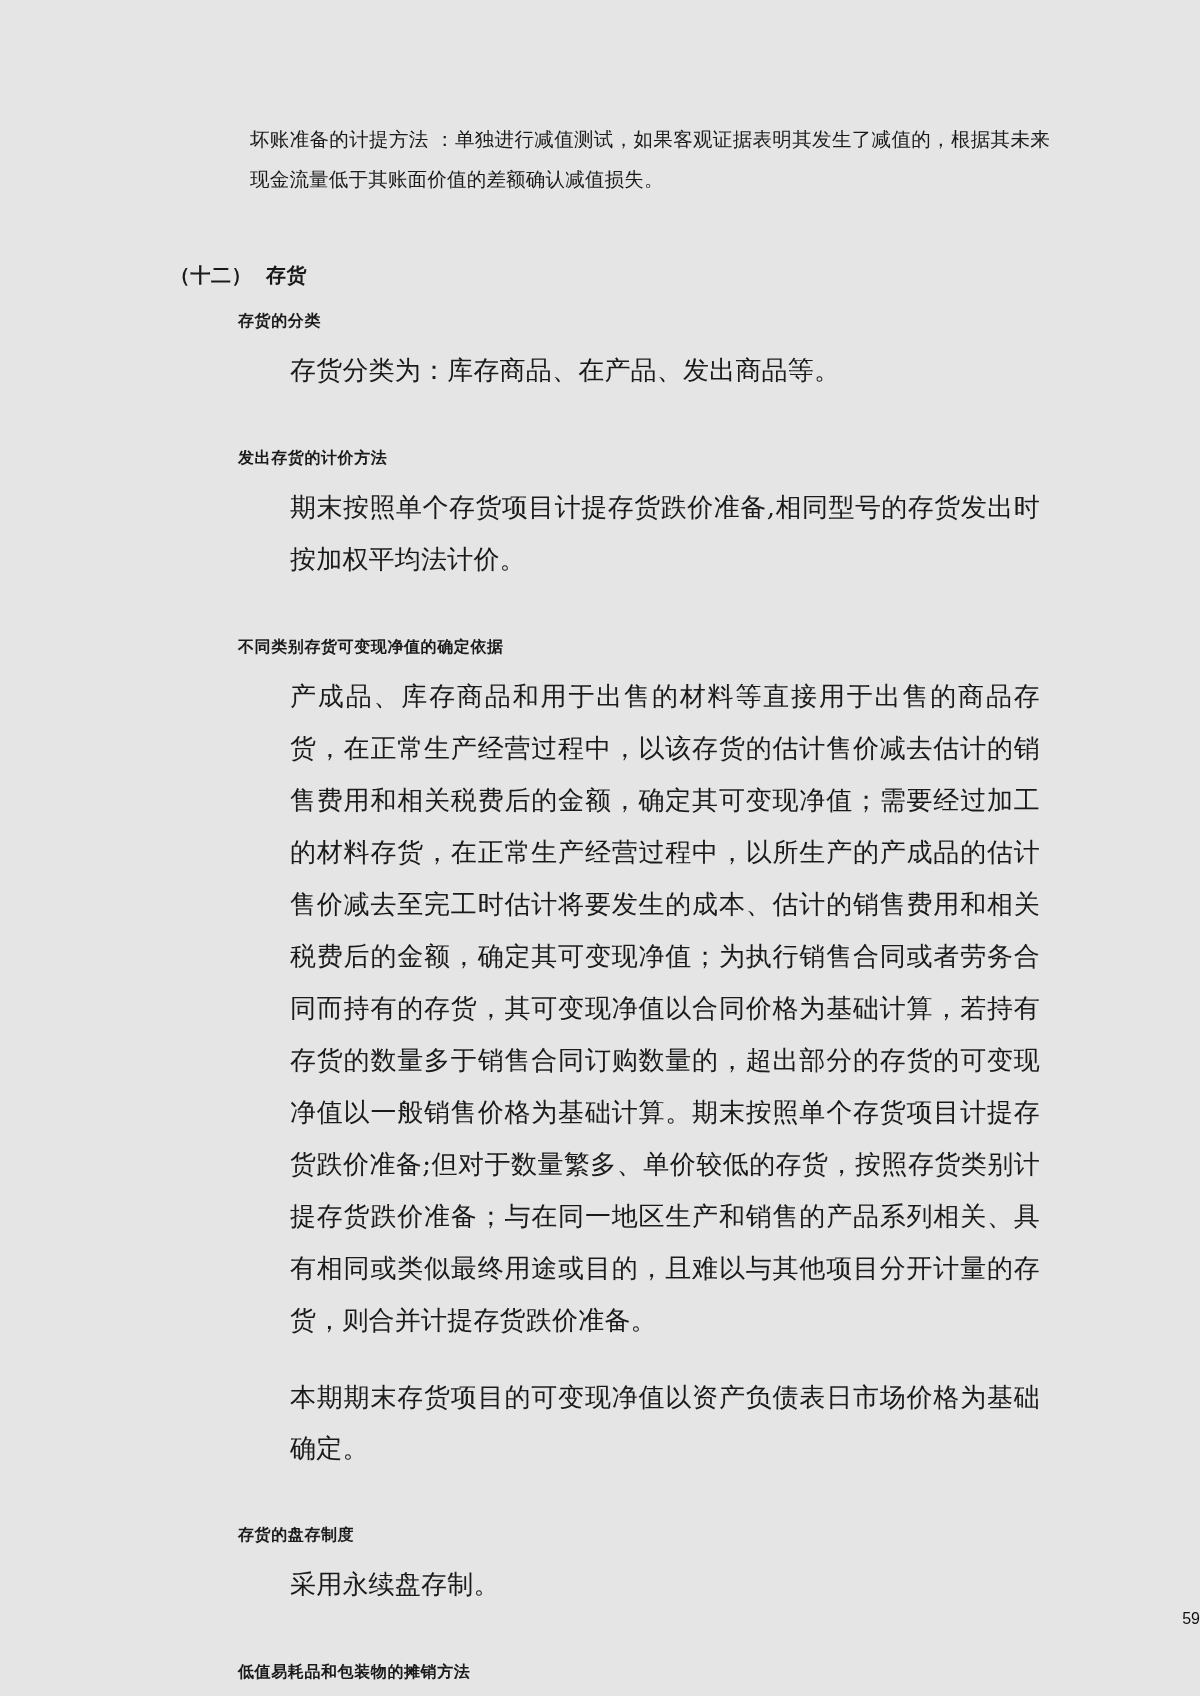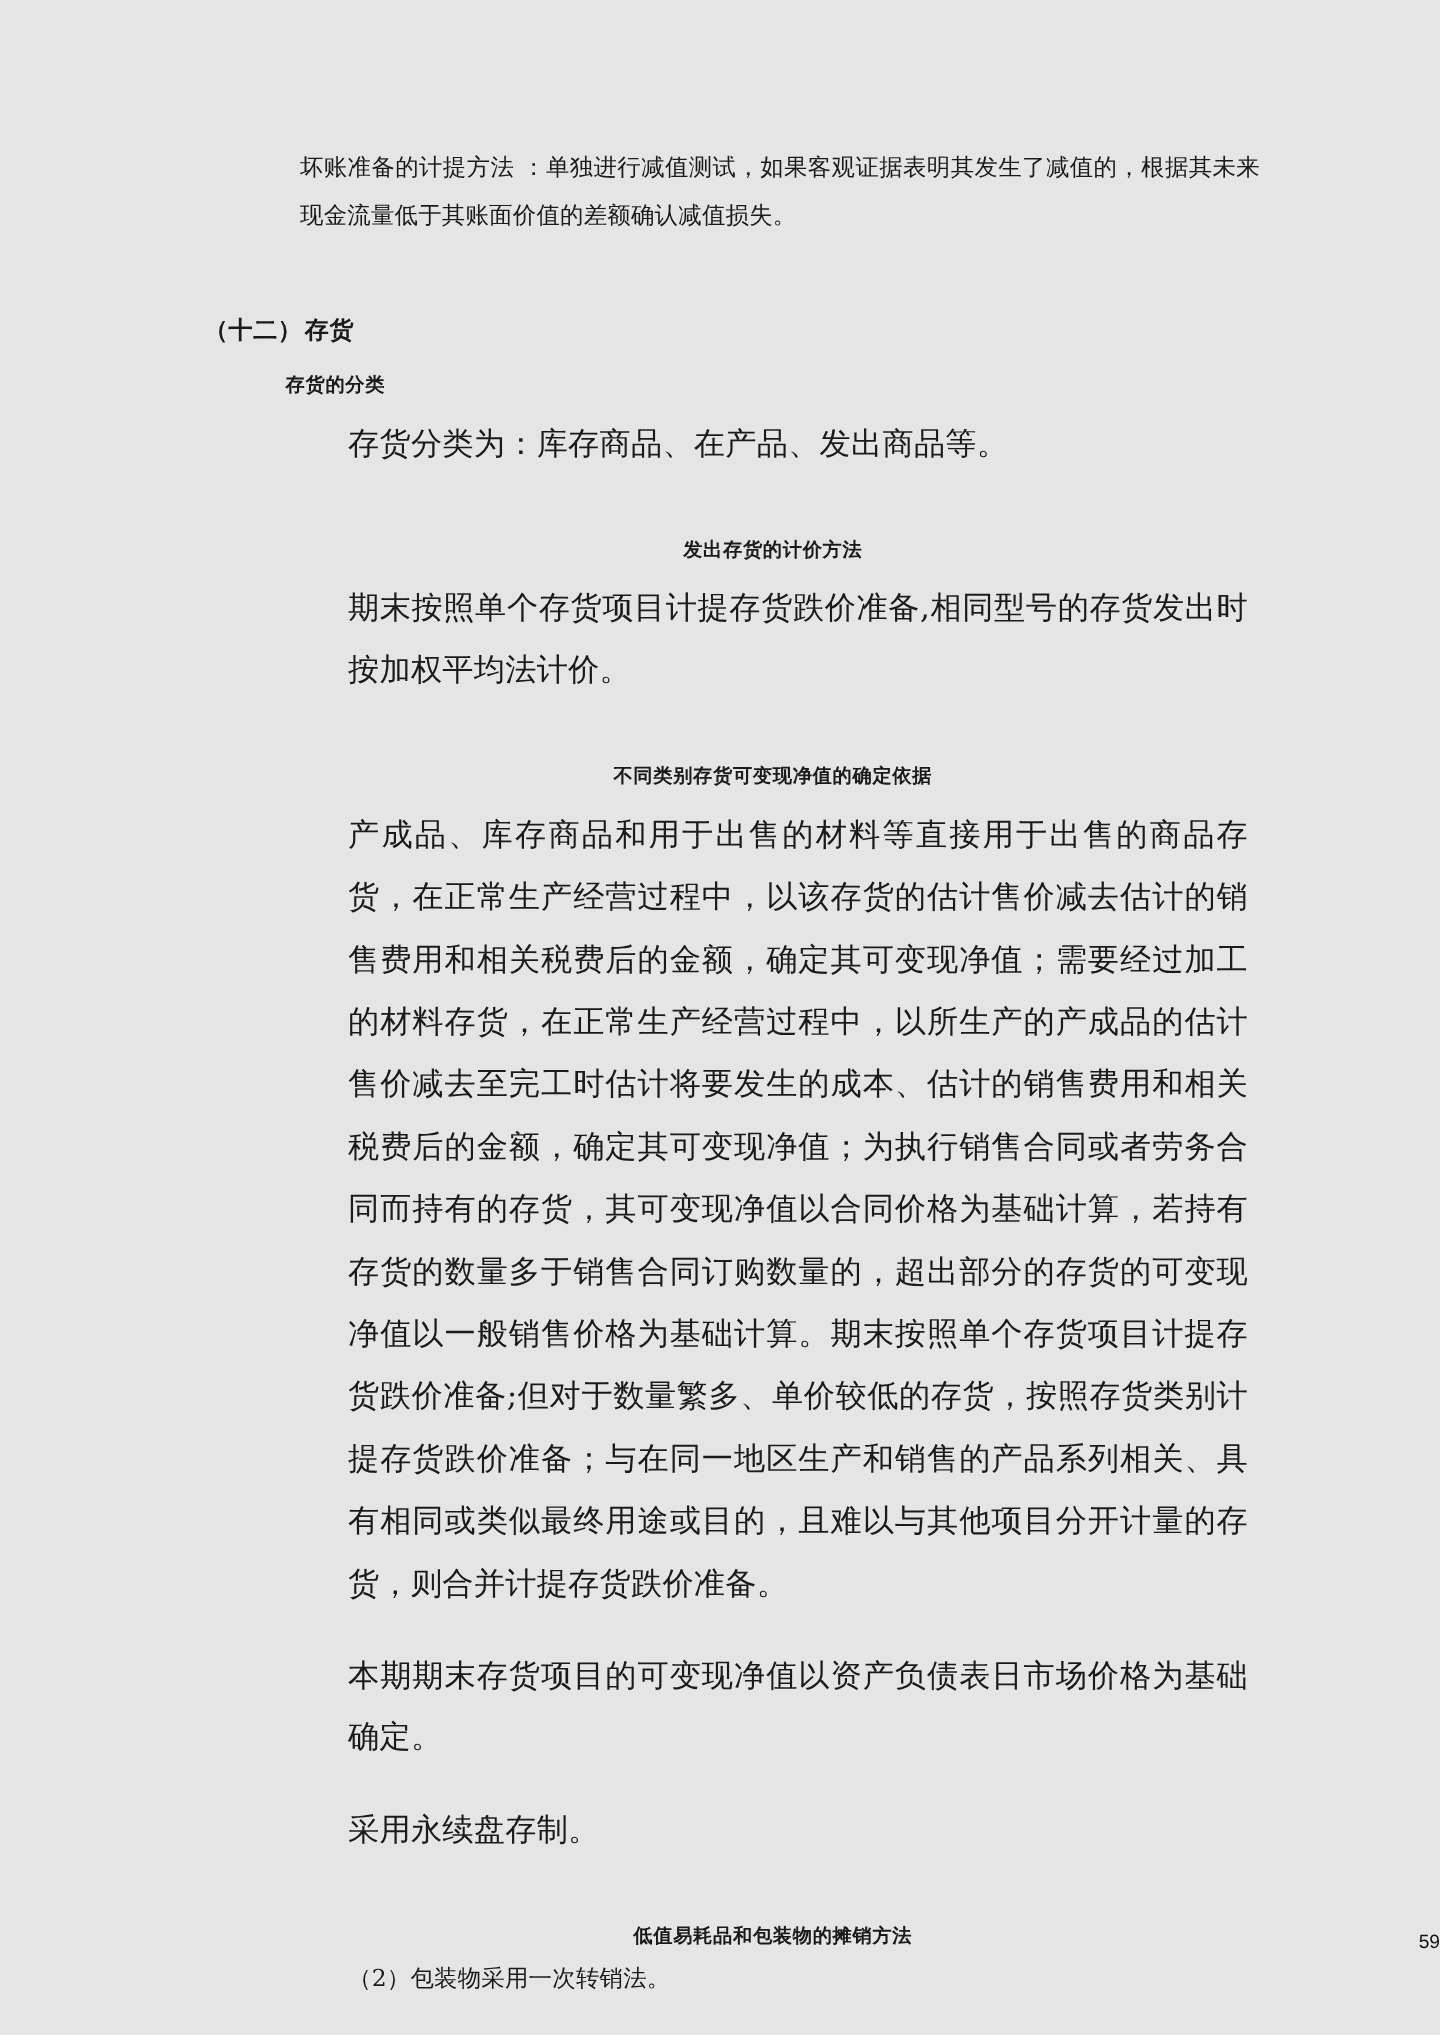--- a/index.html
+++ b/index.html
@@ -35,33 +35,32 @@
   .section-heading {
     margin-top: 62px;
     margin-left: 20px;
     font-size: 20px;
     font-weight: bold;
     letter-spacing: 0.5px;
     font-family: "DejaVu Sans", "Liberation Sans", sans-serif;
   }
   .section-heading .num {
     display: inline-block;
-    margin-right: 2px;
+    margin-right: 14px;
   }
   .sub-heading {
     margin-top: 22px;
     margin-left: 88px;
     font-size: 16px;
     font-weight: bold;
     letter-spacing: 0.6px;
     font-family: "DejaVu Sans", "Liberation Sans", sans-serif;
   }
   .sub-heading.spaced {
     margin-top: 52px;
-    text-align: center;
   }
   .body-text {
     margin-top: 12px;
     margin-left: 140px;
     margin-right: 10px;
     font-size: 26px;
     line-height: 2.0;
     text-align: justify;
     text-justify: inter-ideograph;
     letter-spacing: 0.2px;
@@ -102,20 +101,21 @@
     <div class="sub-heading">存货的分类</div>
     <p class="body-text">存货分类为：库存商品、在产品、发出商品等。</p>
 
     <div class="sub-heading spaced">发出存货的计价方法</div>
     <p class="body-text">期末按照单个存货项目计提存货跌价准备,相同型号的存货发出时按加权平均法计价。</p>
 
     <div class="sub-heading spaced">不同类别存货可变现净值的确定依据</div>
     <p class="body-text">产成品、库存商品和用于出售的材料等直接用于出售的商品存货，在正常生产经营过程中，以该存货的估计售价减去估计的销售费用和相关税费后的金额，确定其可变现净值；需要经过加工的材料存货，在正常生产经营过程中，以所生产的产成品的估计售价减去至完工时估计将要发生的成本、估计的销售费用和相关税费后的金额，确定其可变现净值；为执行销售合同或者劳务合同而持有的存货，其可变现净值以合同价格为基础计算，若持有存货的数量多于销售合同订购数量的，超出部分的存货的可变现净值以一般销售价格为基础计算。期末按照单个存货项目计提存货跌价准备;但对于数量繁多、单价较低的存货，按照存货类别计提存货跌价准备；与在同一地区生产和销售的产品系列相关、具有相同或类似最终用途或目的，且难以与其他项目分开计量的存货，则合并计提存货跌价准备。</p>
     <p class="body-text tight">本期期末存货项目的可变现净值以资产负债表日市场价格为基础确定。</p>
 
+    <div class="sub-heading spaced">存货的盘存制度</div>
     <p class="body-text">采用永续盘存制。</p>
 
     <div class="sub-heading spaced">低值易耗品和包装物的摊销方法</div>
     <div class="list-line">（2）包装物采用一次转销法。</div>
 
   </div>
 
   <div class="page-number">59</div>
 </div>
 

